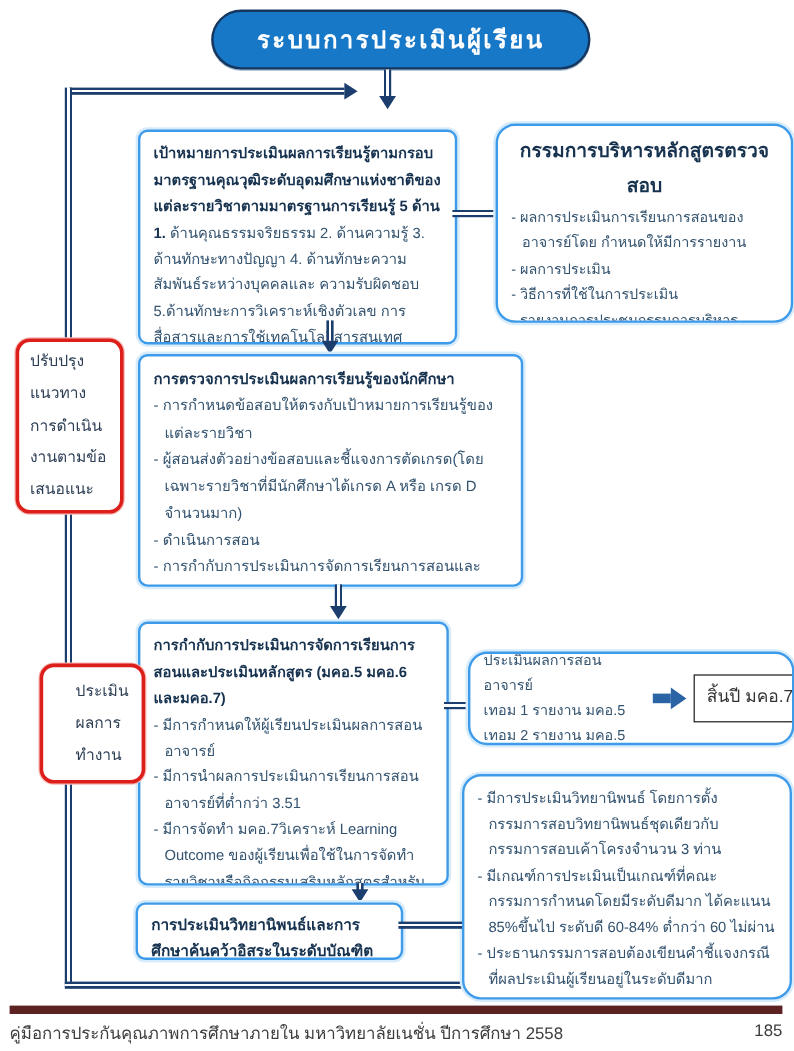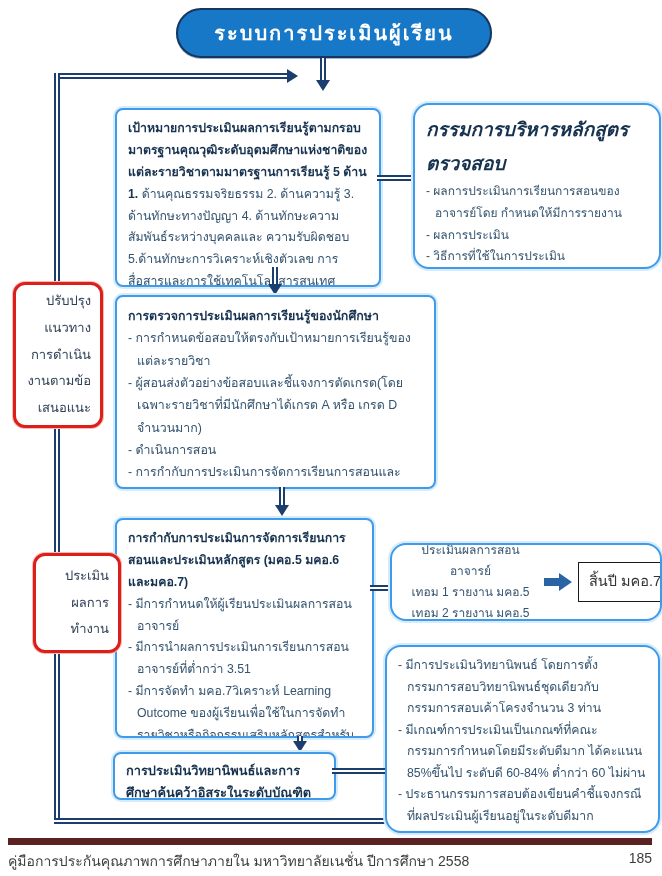--- a/index.html
+++ b/index.html
@@ -10,21 +10,21 @@
   .bluebox{position:absolute;background:#fff;border:2px solid #3E9BE9;border-radius:8px;
            box-shadow:0 0 0 2px #d6ebfb;color:#33536f;font-size:12.3px;line-height:1.78;
            padding:8px 11px;overflow:hidden;overflow-wrap:anywhere;word-break:break-word;}
   .roundbox{border-radius:16px;}
   .boxtitle{font-weight:bold;color:#16324f;}
   .item{padding-left:9px;text-indent:-9px;}
 
   .redbox{position:absolute;background:#fff;border:3px solid #DD1F1C;border-radius:12px;
           box-shadow:0 0 0 1px #f6b9b5;color:#2d3f55;font-size:13px;line-height:2.05;
           padding:10px 9px;overflow:hidden;overflow-wrap:anywhere;word-break:break-word;
-          display:flex;align-items:center;text-align:right;}
+          display:flex;align-items:center;}
 
   .pill{position:absolute;left:176px;top:8px;width:312px;height:46px;background:#1878C8;
         border:2px solid #15365F;border-radius:27px;display:flex;align-items:center;
         justify-content:center;color:#ffffff;font-weight:bold;font-size:20px;letter-spacing:2px;
         box-shadow:0 1px 0 #9db7cf;}
 
   .resultbox{border:1px solid #1a1a1a;background:#fff;color:#333;font-size:14.5px;
              padding:6px 10px;white-space:nowrap;}
 
   
@@ -37,21 +37,21 @@
   .tri-right{position:absolute;width:0;height:0;border-top:7px solid transparent;
              border-bottom:7px solid transparent;border-left:11px solid #1C3E6E;}
 
   
   .blockarrow{display:flex;align-items:center;margin:0 6px;}
   .blockarrow .bar{width:15px;height:8px;background:#2a64a5;}
   .blockarrow .head{width:0;height:0;border-top:9px solid transparent;
                     border-bottom:9px solid transparent;border-left:13px solid #2a64a5;}
 
   
-  .teach-inner{display:flex;align-items:center;height:100%;text-align:center;}
+  .teach-inner{display:flex;align-items:center;height:100%;}
   .teach-lines{font-size:12px;line-height:1.75;flex:0 0 auto;max-width:135px;}
 
   
   .footer-bar{position:absolute;left:8px;top:838px;width:644px;height:7px;background:#5C2121;}
   .footer-row{position:absolute;left:8px;top:850px;width:644px;display:flex;
               justify-content:space-between;color:#3d3d3d;font-size:14px;}
 </style>
 </head>
 <body>
 
@@ -70,21 +70,21 @@
   <div class="vline" style="left:320px;top:58px;height:22px;"></div>
   <div class="tri-down" style="left:316px;top:80px;"></div>
 
   <div class="bluebox" style="left:115px;top:108px;width:240px;height:159px;">
     <span class="boxtitle">เป้าหมายการประเมินผลการเรียนรู้ตามกรอบมาตรฐานคุณวุฒิระดับอุดมศึกษาแห่งชาติของแต่ละรายวิชาตามมาตรฐานการเรียนรู้ 5 ด้าน 1.</span><span> ด้านคุณธรรมจริยธรรม 2. ด้านความรู้ 3. ด้านทักษะทางปัญญา 4. ด้านทักษะความสัมพันธ์ระหว่างบุคคลและ ความรับผิดชอบ 5.ด้านทักษะการวิเคราะห์เชิงตัวเลข การสื่อสารและการใช้เทคโนโลยีสารสนเทศ</span>
   </div>
 
   <div class="hline" style="left:377px;top:175px;width:36px;"></div>
 
   <div class="bluebox roundbox" style="left:413px;top:103px;width:222px;height:146px;font-size:12px;line-height:1.8;">
-    <div class="boxtitle" style="font-size:19px;font-style:italic;">กรรมการบริหารหลักสูตรตรวจสอบ</div>
+    <div class="boxtitle" style="text-align:center;font-size:16px;">กรรมการบริหารหลักสูตรตรวจสอบ</div>
     <div class="item">- ผลการประเมินการเรียนการสอนของอาจารย์โดย กำหนดให้มีการรายงาน</div>
     <div class="item">- ผลการประเมิน</div>
     <div class="item">- วิธีการที่ใช้ในการประเมิน</div>
     <div class="item">- รายงานการประชุมกรรมการบริหารหลักสูตร</div>
   </div>
 
   <div class="vline" style="left:272px;top:267px;height:17px;"></div>
   <div class="tri-down" style="left:268px;top:284px;"></div>
 
   <div class="bluebox" style="left:115px;top:295px;width:295px;height:174px;font-size:12.4px;line-height:1.8;">

